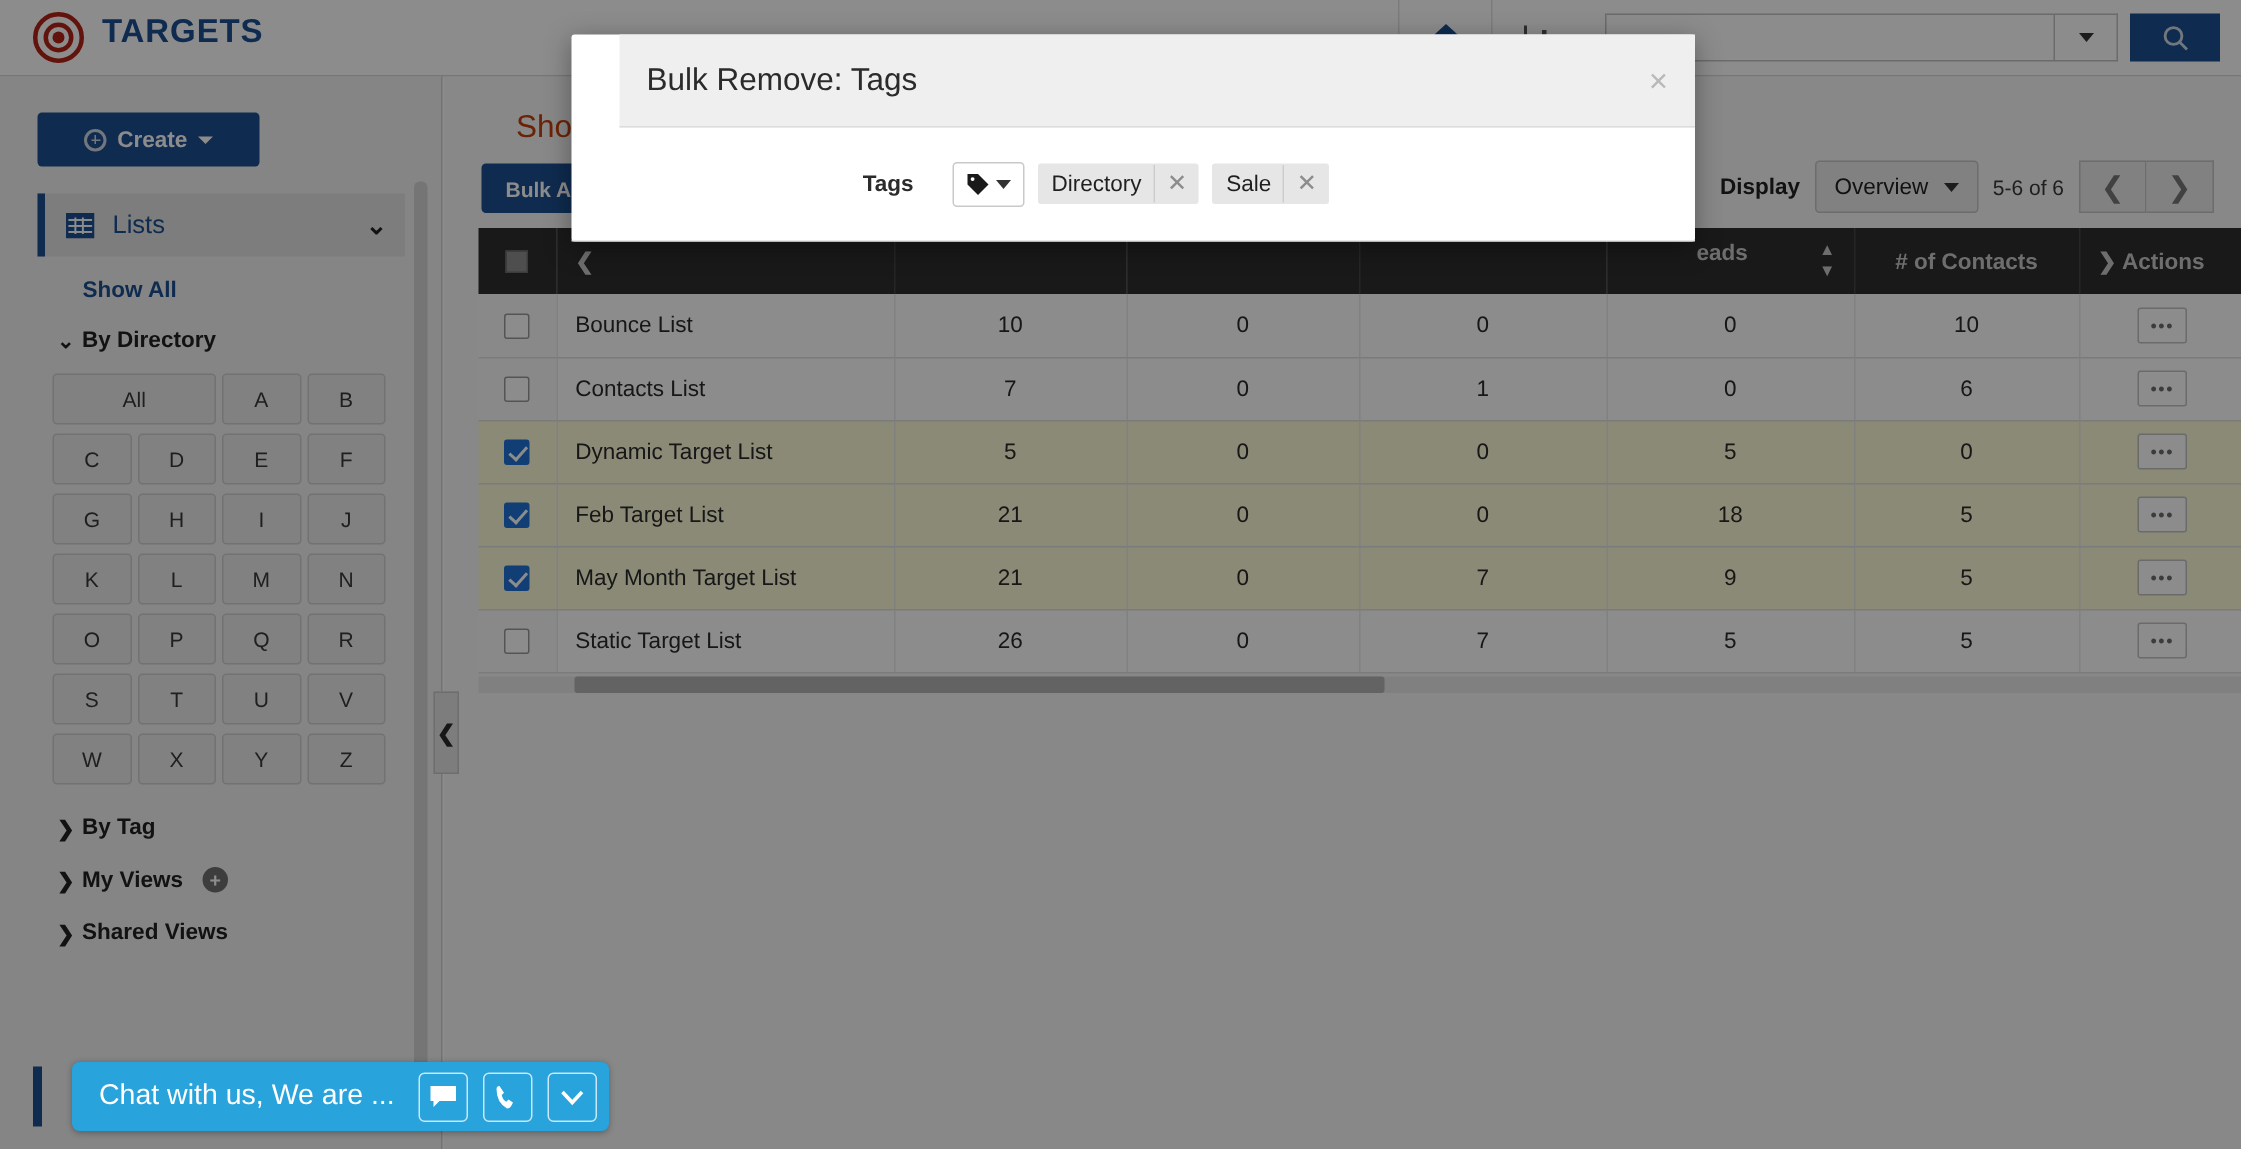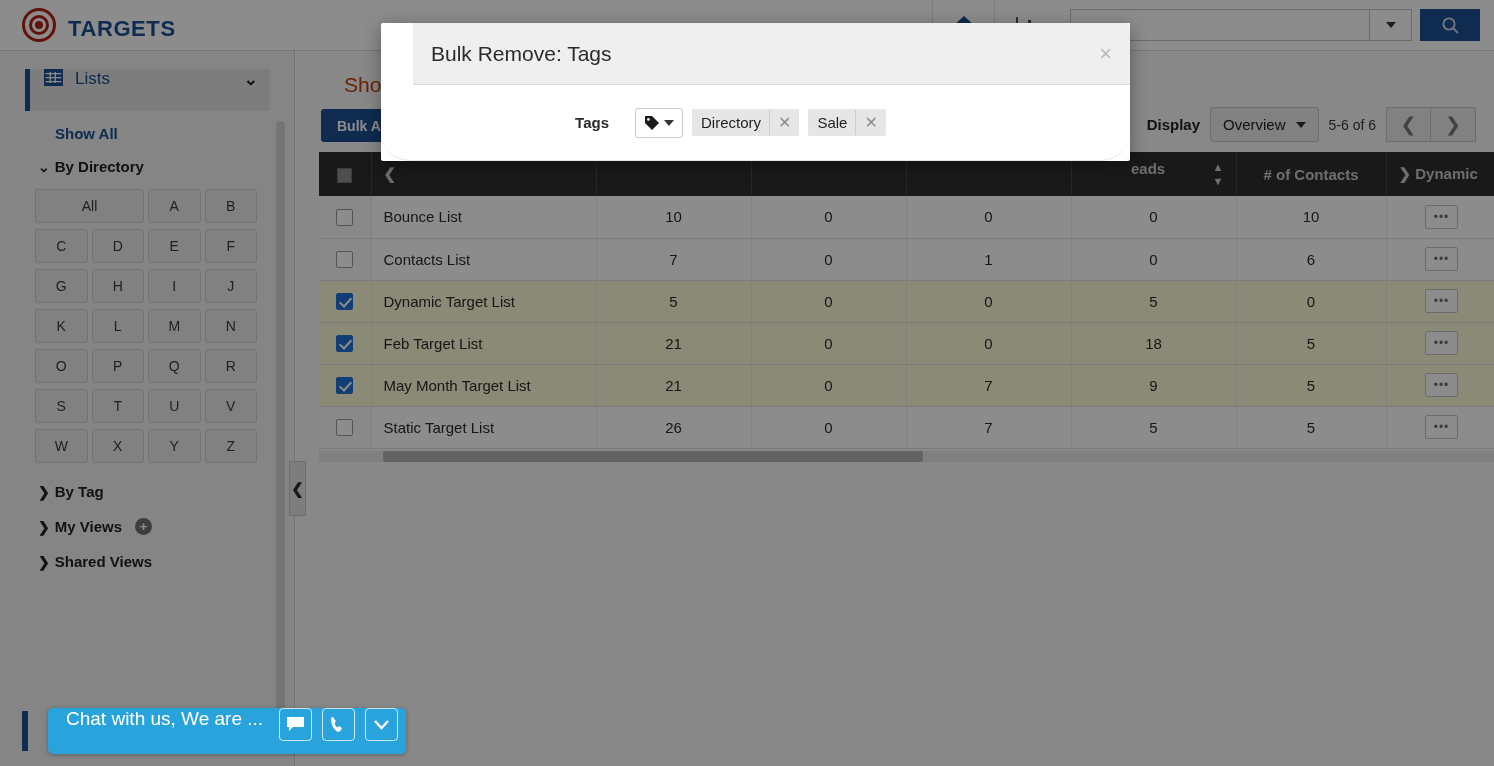--- a/index.html
+++ b/index.html
@@ -14,21 +14,21 @@
   
   .page-layer { position: absolute; inset: 0; }
   .dim { position: absolute; inset: 0; background: rgba(0,0,0,0.45); z-index: 50; }
 
   
   .topbar {
     position: absolute; left: 0; top: 0; width: 1494px; height: 51px;
     background: #ffffff; border-bottom: 1px solid #d8d8d8;
     display: flex; align-items: center;
   }
-  .brand { display: flex; align-items: flex-end; gap: 12px; padding-left: 22px; }
+  .brand { display: flex; align-items: flex-start; gap: 12px; padding-left: 22px; }
   .brand-logo { width: 34px; height: 34px; position: relative; }
   .ring { position: absolute; border-radius: 50%; border: 3px solid #b32316; }
   .r1 { inset: 0; }
   .r2 { inset: 7px; border-width: 3px; }
   .r3 { inset: 13px; background: #b32316; border: none; }
   .brand-text { color: #1d4f91; font-size: 22px; font-weight: bold; letter-spacing: .6px; }
 
   .top-icons { margin-left: auto; display: flex; align-items: center; height: 51px; }
   .top-icon-cell {
     width: 62px; height: 51px; display: flex; align-items: center; justify-content: center;
@@ -69,21 +69,21 @@
   .plus-circle:before { left: 2.5px; top: 5px; width: 6px; height: 1.5px; }
   .plus-circle:after { left: 4.7px; top: 2.8px; width: 1.5px; height: 6px; }
   .caret-down-sm {
     width: 0; height: 0; border-left: 5px solid transparent; border-right: 5px solid transparent;
     border-top: 5px solid #ffffff;
   }
 
   .section-lists {
     margin-top: 18px; margin-left: 25px; width: 245px; height: 42px;
     background: #e3e3e3; border-left: 5px solid #1d4f91;
-    display: flex; padding: 0 12px 0 14px;
+    display: flex; align-items: center; padding: 0 12px 0 14px;
   }
   .grid-ico { width: 19px; height: 17px; flex: none; }
   .section-lists-label { color: #1d4f91; font-size: 17px; margin-left: 12px; }
   .chev { margin-left: auto; font-size: 17px; color: #222; font-weight: bold; }
 
   .show-all { margin: 14px 0 0 55px; color: #1d4f91; font-size: 15px; font-weight: bold; cursor: pointer; }
 
   .group-head {
     display: flex; align-items: center; gap: 5px; margin-left: 38px; margin-top: 16px;
     font-size: 15px; font-weight: bold; color: #222; cursor: pointer;
@@ -187,21 +187,21 @@
     width: 1178px; height: 11px; background: #e9e9e9; margin-top: 2px; position: relative;
   }
   .hscroll-thumb {
     position: absolute; left: 64px; top: 0; width: 540px; height: 11px; background: #b4b4b4;
     border-radius: 2px; cursor: pointer;
   }
 
   
   .chat-widget {
     position: absolute; left: 48px; bottom: 12px; height: 46px; background: #29a3dc;
-    border-radius: 5px; display: flex; align-items: flex-start; padding: 0 8px 0 18px; gap: 10px;
+    border-radius: 5px; display: flex; align-items: center; padding: 0 8px 0 18px; gap: 10px;
     z-index: 60; box-shadow: 0 1px 4px rgba(0,0,0,.3);
   }
   .chat-text { color: #fff; font-size: 19px; margin-right: 6px; }
   .chat-ico {
     width: 33px; height: 33px; border: 1px solid rgba(255,255,255,.75); border-radius: 4px;
     display: flex; align-items: center; justify-content: center; cursor: pointer;
   }
 
   
   .modal {
@@ -213,21 +213,20 @@
     display: flex; align-items: center; padding: 0 18px; margin-left: 32px;
   }
   .modal-title { font-size: 21px; color: #2b2b2b; }
   .modal-close {
     margin-left: auto; font-size: 22px; color: #b9b9b9; cursor: pointer; line-height: 1;
     background: none; border: none; font-family: "Liberation Sans", sans-serif;
   }
   .modal-body {
     min-height: 76px; display: flex; align-items: center; padding: 20px 18px;
     border-bottom: 1px solid #e6e6e6;
-    border-radius: 29px;
   }
   .field-label { width: 236px; text-align: right; padding-right: 26px; font-size: 15px; font-weight: bold; color: #2b2b2b; }
   .tag-select {
     width: 48px; height: 30px; border: 1px solid #c9c9c9; background: #fff; border-radius: 3px;
     display: flex; align-items: center; justify-content: center; gap: 4px; cursor: pointer;
   }
   .tag-pill {
     height: 27px; background: #e6e6e6; display: flex; align-items: center; margin-left: 9px;
     border-radius: 2px; font-size: 15px; color: #1f1f1f; padding-left: 9px;
   }
@@ -280,20 +279,25 @@
             <svg width="19" height="19" viewBox="0 0 19 19">
               <circle cx="8" cy="8" r="5.6" stroke="#cfd9e6" stroke-width="1.9" fill="none"></circle>
               <line x1="12" y1="12" x2="17" y2="17" stroke="#cfd9e6" stroke-width="1.9"></line>
             </svg>
           </button>
         </div>
       </div>
     </div>
 
     <div class="sidebar">
+      <button class="create-btn">
+        <span class="plus-circle"></span>
+        <span>Create</span>
+        <span class="caret-down-sm"></span>
+      </button>
 
       <div class="section-lists">
         <svg class="grid-ico" viewBox="0 0 19 17">
           <rect x="0" y="0" width="19" height="17" fill="#1d4f91"></rect>
           <rect x="1.6" y="4" width="15.8" height="1.3" fill="#fff"></rect>
           <rect x="1.6" y="8" width="15.8" height="1.3" fill="#fff"></rect>
           <rect x="1.6" y="12" width="15.8" height="1.3" fill="#fff"></rect>
           <rect x="5.6" y="3" width="1.3" height="11" fill="#fff"></rect>
           <rect x="10.6" y="3" width="1.3" height="11" fill="#fff"></rect>
         </svg>
@@ -406,21 +410,21 @@
               <th class="num"></th>
               <th class="num"></th>
               <th class="num"></th>
               <th class="num">
                 <span>eads</span>
                 <span class="sort-ico">▲<br>▼</span>
               </th>
               <th class="num"># of Contacts</th>
               <th>
                 <span>❯</span>
-                <span>Dynamic</span>
+                <span>Actions</span>
               </th>
             </tr>
           </thead>
           <tbody>
             <tr>
               <td class="chk-col"><span class="cb"></span></td>
               <td>Bounce List</td>
               <td class="num">10</td>
               <td class="num">0</td>
               <td class="num">0</td>

